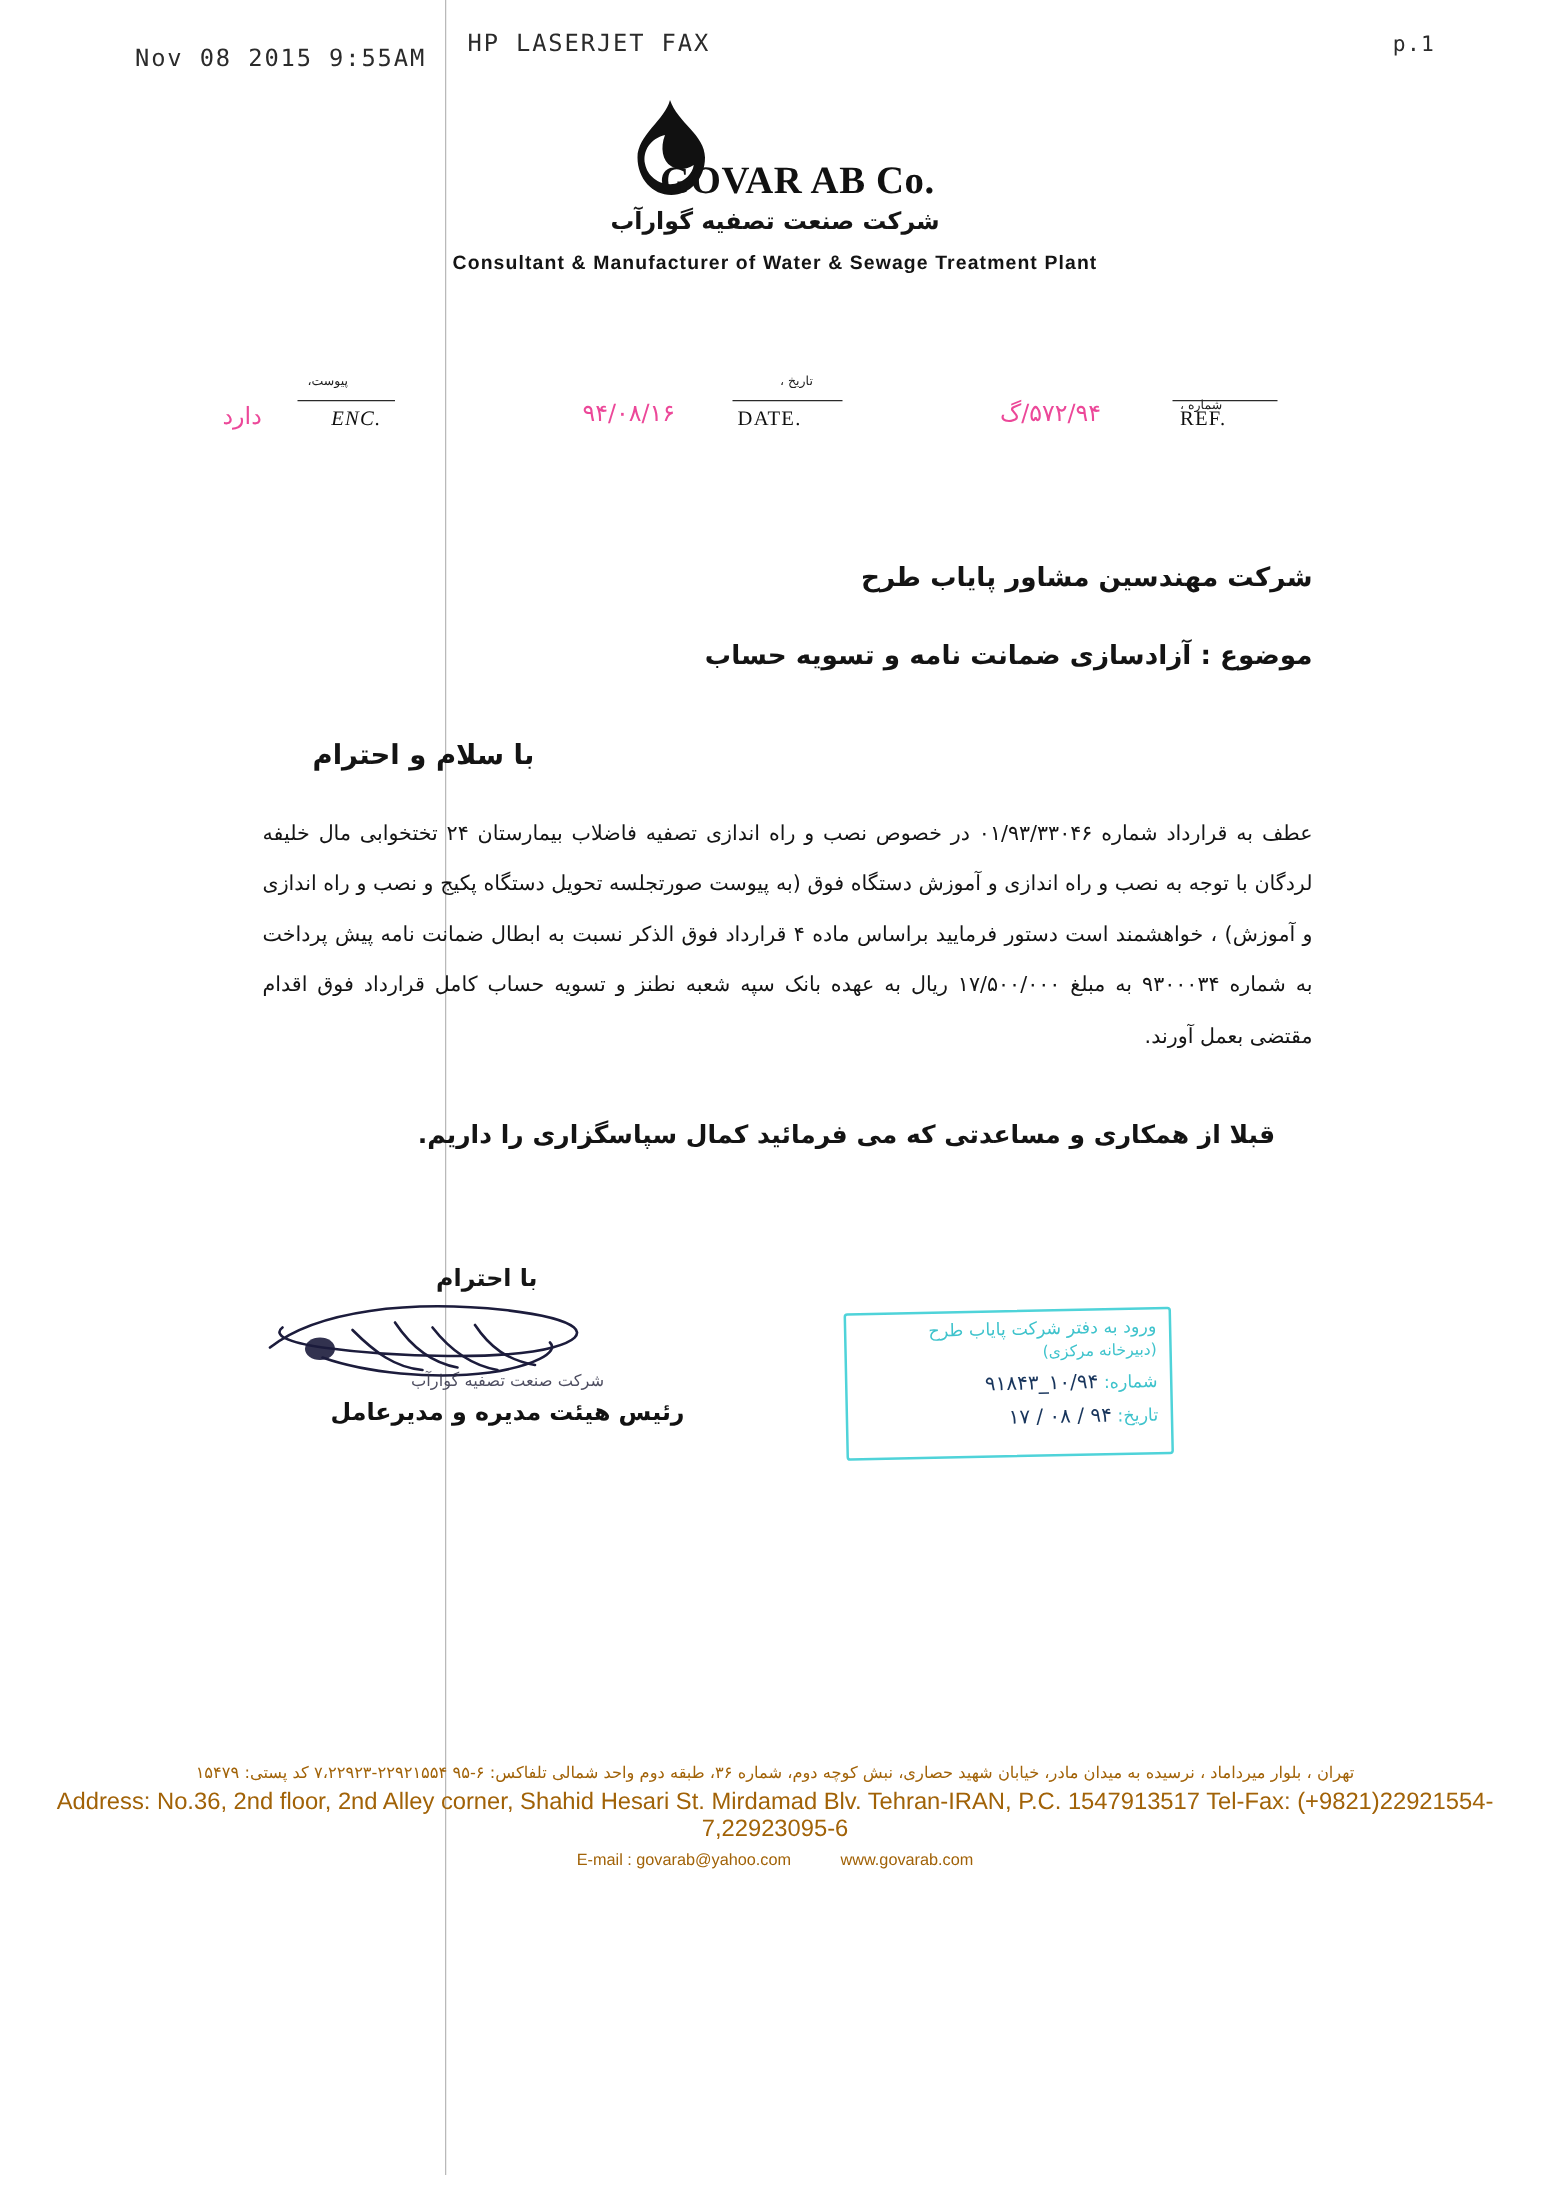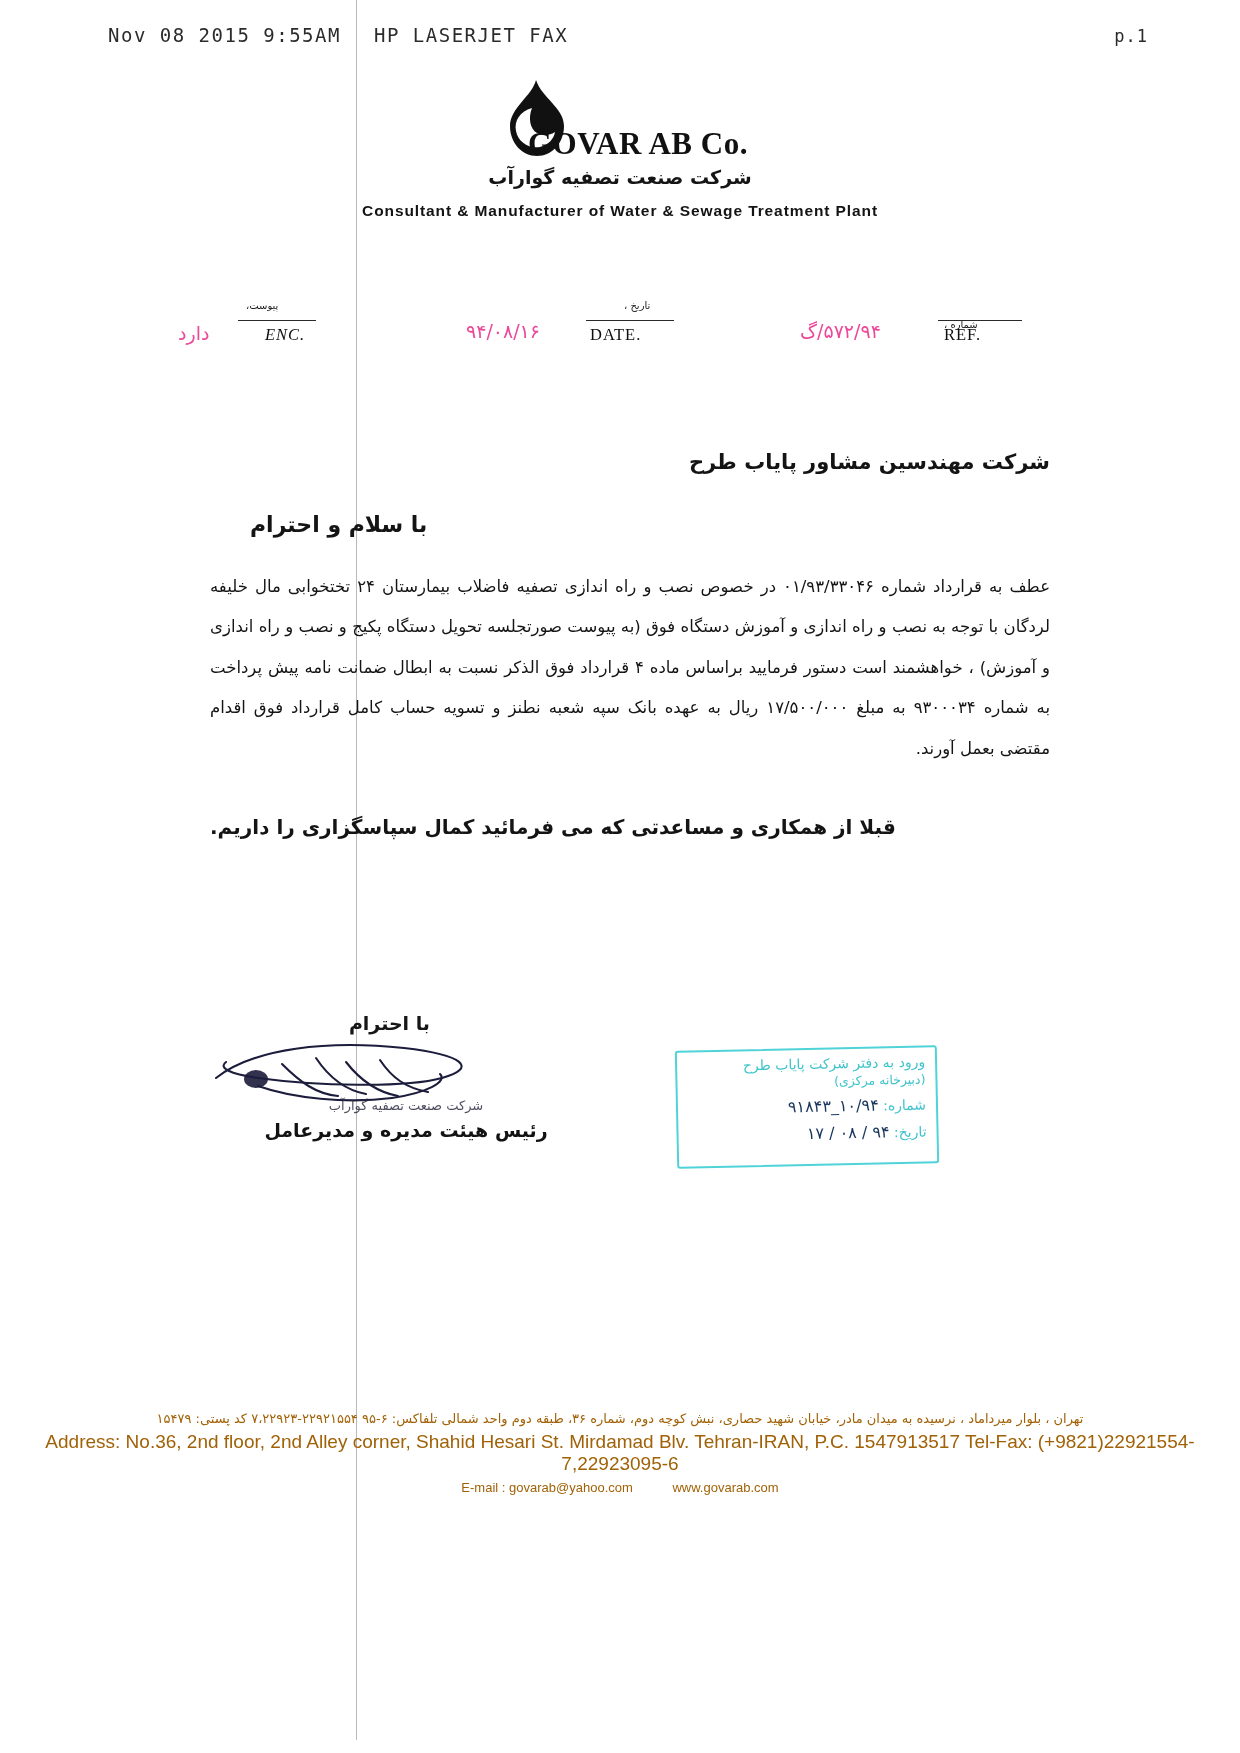--- a/index.html
+++ b/index.html
@@ -24,21 +24,21 @@
     width: 1240px;
     height: 34px;
     font-family: "DejaVu Sans Mono", monospace;
     font-size: 19px;
     letter-spacing: 1.5px;
     color: #2b2b2b;
   }
   .fax-stamp-date {
     position: absolute;
     left: 108px;
-    top: 8px;
+    top: 20px;
     white-space: nowrap;
   }
   .fax-divider {
     position: absolute;
     left: 356px;
     top: 0px;
     width: 1px;
     height: 1740px;
     background: #b9b9b9;
   }
@@ -180,21 +180,21 @@
   .para {
     font-size: 16.5px;
     line-height: 2.45;
     text-align: justify;
     text-justify: inter-word;
   }
   .closing {
     margin-top: 46px;
     font-size: 20px;
     font-weight: bold;
-    text-align: left;
+    text-align: right;
     padding-right: 30px;
   }
 
   
   .sig-block {
     position: absolute;
     top: 1012px;
     left: 196px;
     width: 420px;
     direction: rtl;
@@ -317,20 +317,21 @@
     <div class="meta-cell meta-val" style="left:466px; top:20px;">۹۴/۰۸/۱۶</div>
 
     <div class="meta-cell meta-fa" style="left:944px; top:0px;margin-top:19px;">شماره ،</div>
     <div class="meta-underline" style="left:938px; top:20px; width:84px;"></div>
     <div class="meta-cell meta-en" style="left:944px; top:25px;">REF.</div>
     <div class="meta-cell meta-val" style="left:800px; top:20px;">۵۷۲/۹۴/گ</div>
   </div>
 
   <div class="body-block">
     <div class="addressee">شرکت مهندسین مشاور پایاب طرح</div>
+    <div class="subject">موضوع : آزادسازی ضمانت نامه و تسویه حساب</div>
     <div class="salutation">با سلام و احترام</div>
     <div class="para">عطف به قرارداد شماره ۰۱/۹۳/۳۳۰۴۶ در خصوص نصب و راه اندازی تصفیه فاضلاب بیمارستان ۲۴ تختخوابی مال خلیفه لردگان با توجه به نصب و راه اندازی و آموزش دستگاه فوق (به پیوست صورتجلسه تحویل دستگاه پکیج و نصب و راه اندازی و آموزش) ، خواهشمند است دستور فرمایید براساس ماده ۴ قرارداد فوق الذکر نسبت به ابطال ضمانت نامه پیش پرداخت به شماره ۹۳۰۰۰۳۴ به مبلغ ۱۷/۵۰۰/۰۰۰ ریال به عهده بانک سپه شعبه نطنز و تسویه حساب کامل قرارداد فوق اقدام مقتضی بعمل آورند.</div>
     <div class="closing">قبلا از همکاری و مساعدتی که می فرمائید کمال سپاسگزاری را داریم.</div>
   </div>
 
   <div class="sig-block">
     <div class="sig-with-respect">با احترام</div>
     <div class="sig-scribble">
       <svg width="420" height="78" viewBox="0 0 420 78">
         <g fill="none" stroke="#1c1c3c" stroke-width="2.1" stroke-linecap="round">

